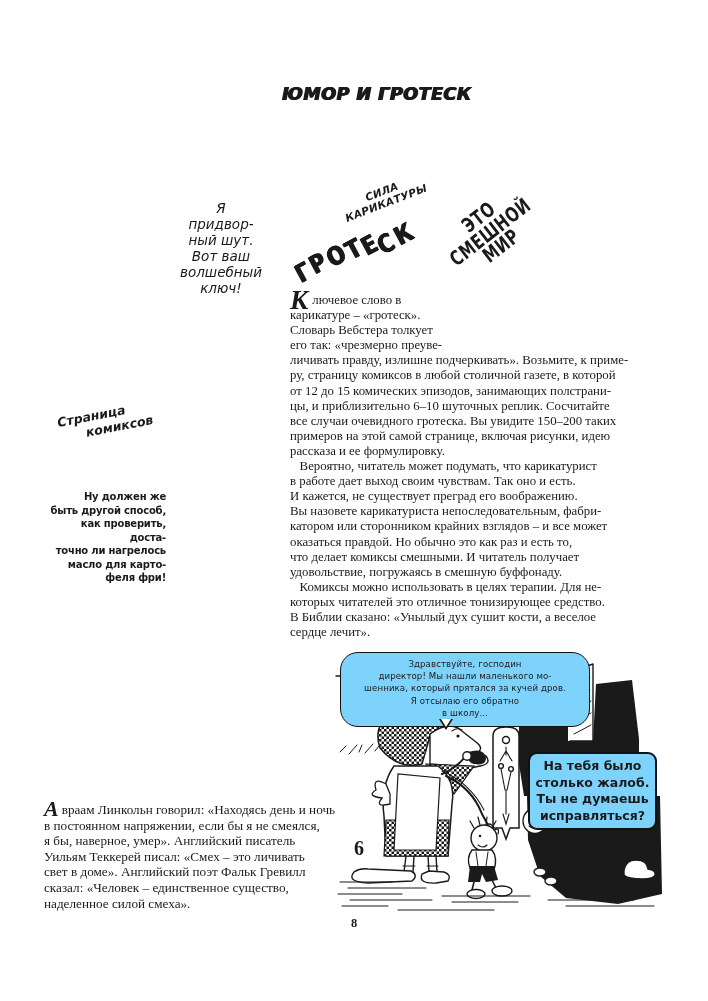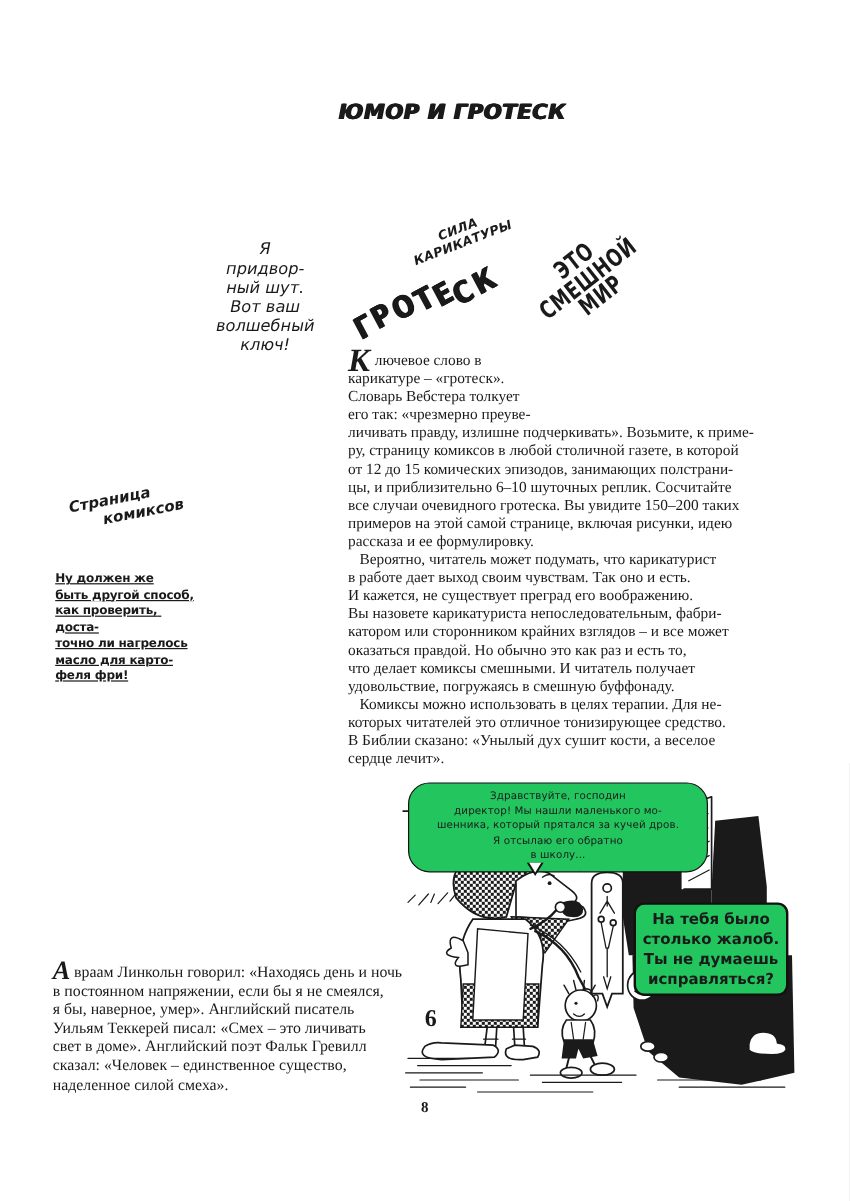--- a/index.html
+++ b/index.html
@@ -23,40 +23,40 @@
   .grotesk span{text-shadow:0.7px 0 currentColor,-0.7px 0 currentColor;}
 
   .funny{left:436px;top:212px;width:110px;transform:rotate(-38deg);text-align:center;}
   .funny .inner{display:inline-block;transform:scaleY(1.35);
     font:bold 15px "DejaVu Sans",sans-serif;line-height:13.5px;letter-spacing:0.5px;}
 
   .comics-note{left:58px;top:406px;transform:rotate(-11deg);
     font:italic bold 12.5px "DejaVu Sans",sans-serif;line-height:15px;}
   .comics-note .l2{margin-left:26px;}
 
-  .fries{left:46px;top:476px;width:120px;text-align:left;
-    font:bold 10px "DejaVu Sans",sans-serif;line-height:13.5px;letter-spacing:-0.2px;text-decoration:underline;}
+  .fries{left:46px;top:490px;width:120px;text-align:right;
+    font:bold 10px "DejaVu Sans",sans-serif;line-height:13.5px;letter-spacing:-0.2px;}
 
   .main-text{left:290px;top:293px;width:380px;
     font:12.8px "Liberation Serif","DejaVu Serif",serif;line-height:15.1px;}
   .dropcap{float:left;font:italic bold 27px "Liberation Serif","DejaVu Serif",serif;
     line-height:14px;height:14px;margin:0 4px 0 0;}
 
   .quote{left:44px;top:802px;width:302px;
     font:13.2px "Liberation Serif","DejaVu Serif",serif;line-height:15.6px;}
   .dropcap2{float:left;font:italic bold 22px "Liberation Serif","DejaVu Serif",serif;
     line-height:13px;height:13px;margin:0 3px 0 0;}
 
   .page-num{left:0;right:0;top:916px;text-align:center;
     font:bold 12.5px "Liberation Serif","DejaVu Serif",serif;}
 
   .cartoon{left:334px;top:644px;width:332px;height:276px;}
   .cartoon svg{position:absolute;left:0;top:0;}
 
-  .bubble{position:absolute;background:#22c55e;border:1.5px solid #111;box-sizing:border-box;
+  .bubble{position:absolute;background:#7dd3fc;border:1.5px solid #111;box-sizing:border-box;
     text-align:center;}
   .bubble1{left:6px;top:8px;width:250px;border-radius:18px;padding:5px 6px 7px;
     font:8.6px "DejaVu Sans",sans-serif;line-height:12.2px;letter-spacing:0.1px;}
   .bubble1::after{content:"";position:absolute;left:98px;bottom:-11px;width:0;height:0;
     border:7px solid transparent;border-top:11px solid #111;}
   .bubble1::before{content:"";position:absolute;left:100px;bottom:-6px;width:0;height:0;
     border:5px solid transparent;border-top:8px solid #fff;z-index:1;}
   .bubble2{left:194px;top:108px;width:129px;border-radius:9px;border-width:2.5px;
     padding:4px 2px;font:bold 12.5px "DejaVu Sans",sans-serif;line-height:16.5px;text-align:center;}
 </style>

